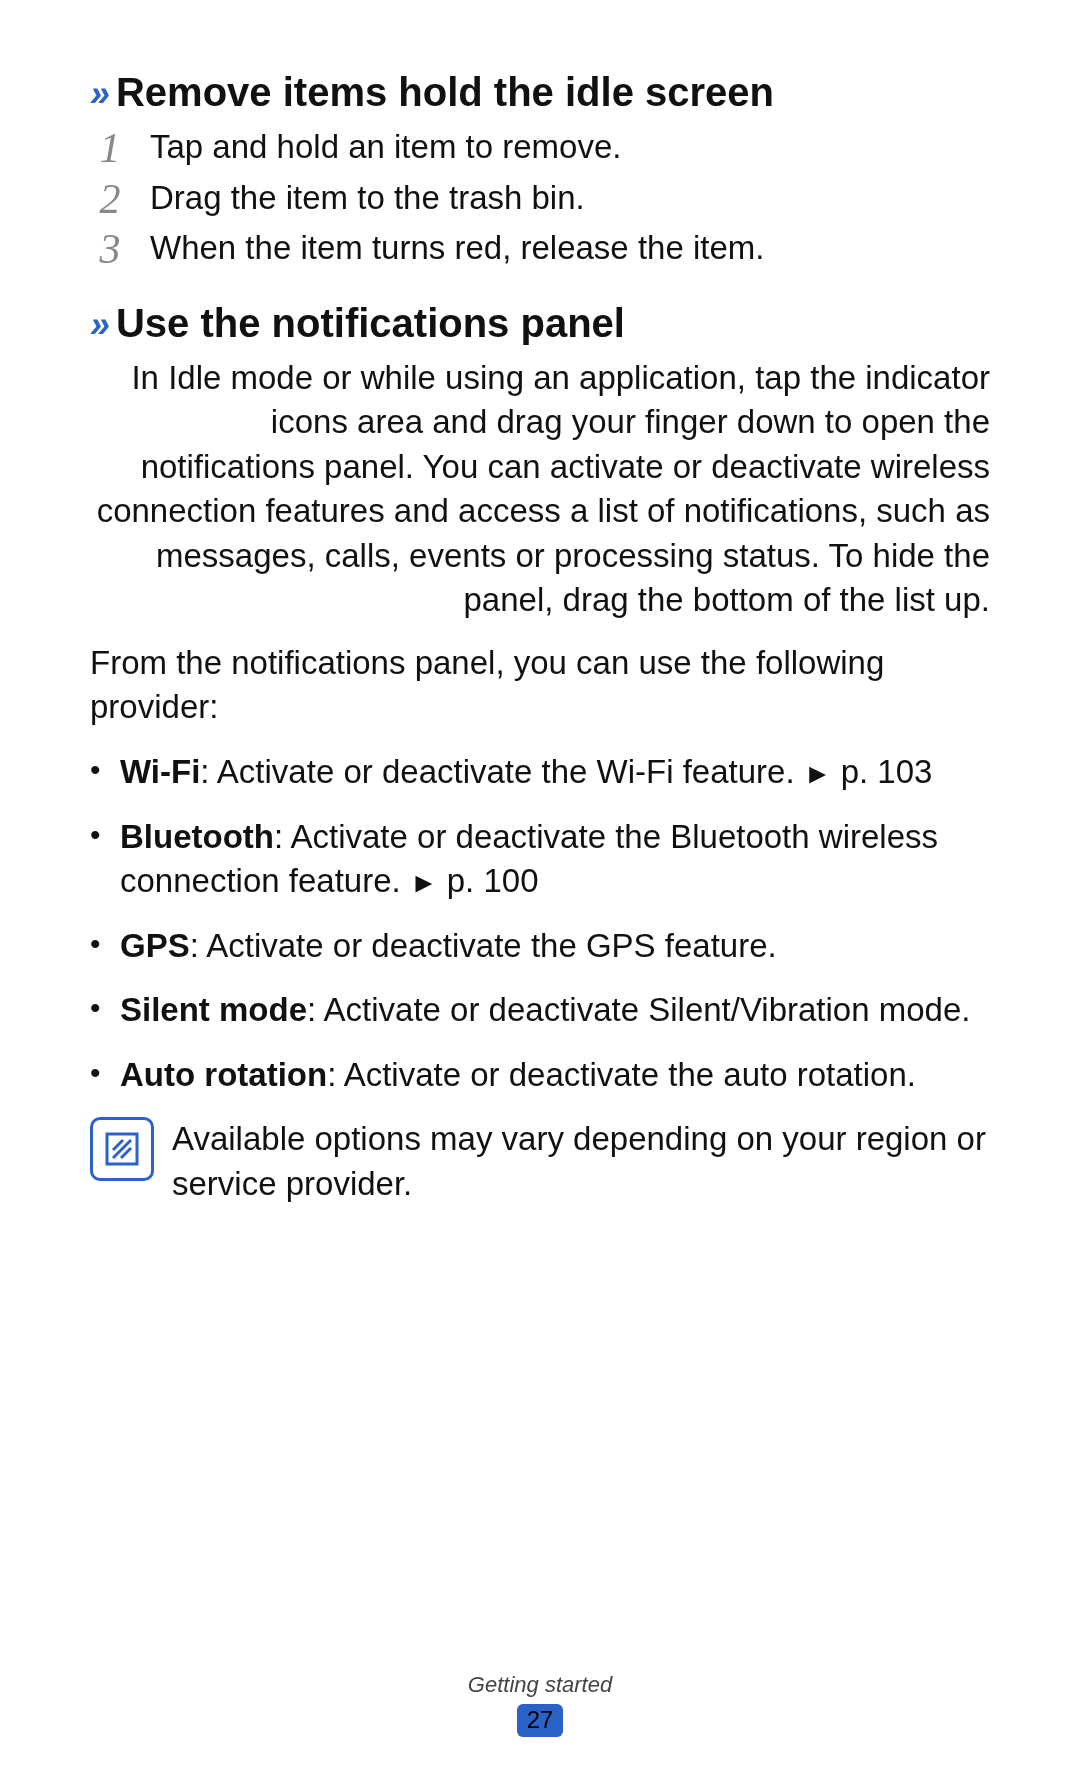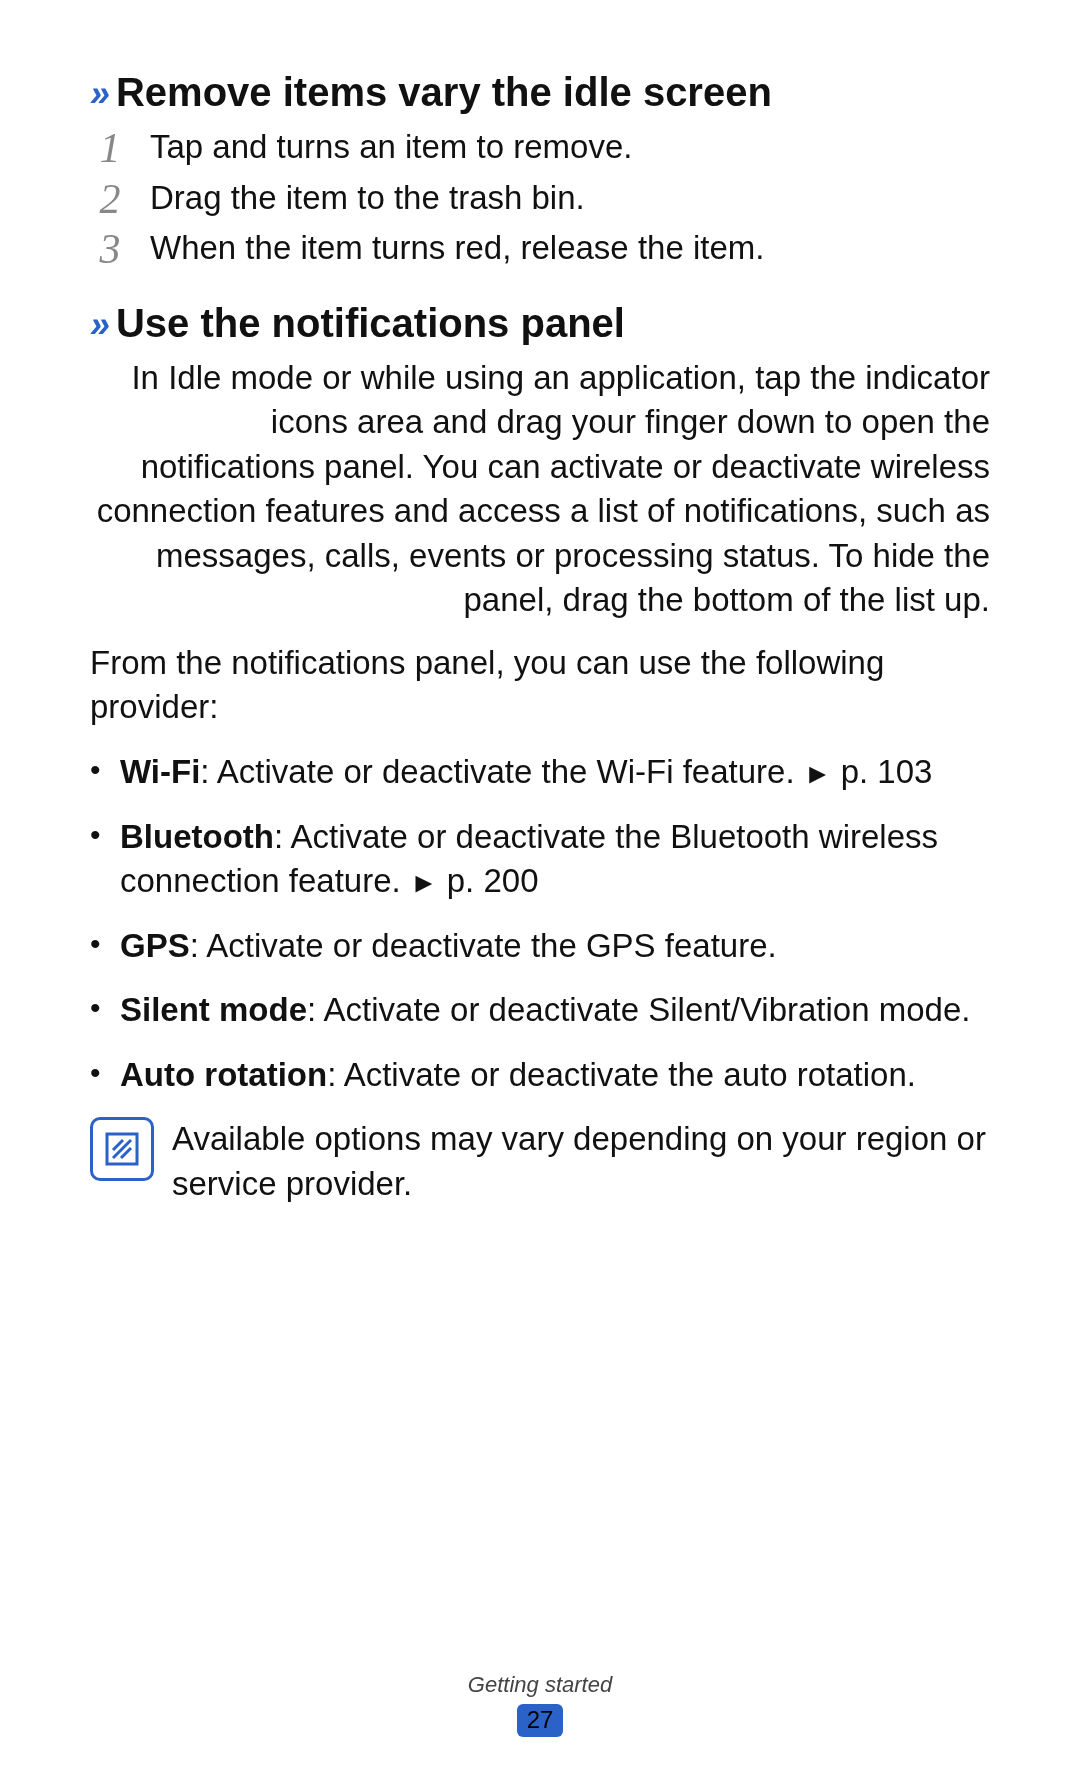--- a/index.html
+++ b/index.html
@@ -29,27 +29,27 @@
   .page-badge { display: inline-block; min-width: 44px; padding: 2px 10px; background: #2a62c8; color: #000000; font-size: 24px; border-radius: 6px; line-height: 1.2; }
 </style>
 </head>
 <body>
 
 <div class="page">
 
   <div class="section">
     <div class="section-heading">
       <span class="chevrons">››</span>
-      <span class="heading-text">Remove items vary the idle screen</span>
+      <span class="heading-text">Remove items hold the idle screen</span>
     </div>
 
     <div class="step">
       <div class="step-num">1</div>
       <div class="step-body">
-        <span>Tap and turns an item to remove.</span>
+        <span>Tap and hold an item to remove.</span>
       </div>
     </div>
 
     <div class="step">
       <div class="step-num">2</div>
       <div class="step-body">
         <span>Drag the item to the trash bin.</span>
       </div>
     </div>
 
@@ -69,21 +69,21 @@
 
     <p class="para">In Idle mode or while using an application, tap the indicator icons area and drag your finger down to open the notifications panel. You can activate or deactivate wireless connection features and access a list of notifications, such as messages, calls, events or processing status. To hide the panel, drag the bottom of the list up.</p>
 
     <p class="options-lead">From the notifications panel, you can use the following provider:</p>
 
     <ul class="opt-list">
       <li class="opt-item">
         <span class="opt-bold">Wi-Fi</span><span>: Activate or deactivate the Wi-Fi feature. </span><span class="arrow">►</span><span class="link"> p. 103</span>
       </li>
       <li class="opt-item">
-        <span class="opt-bold">Bluetooth</span><span>: Activate or deactivate the Bluetooth wireless connection feature. </span><span class="arrow">►</span><span class="link"> p. 200</span>
+        <span class="opt-bold">Bluetooth</span><span>: Activate or deactivate the Bluetooth wireless connection feature. </span><span class="arrow">►</span><span class="link"> p. 100</span>
       </li>
       <li class="opt-item">
         <span class="opt-bold">GPS</span><span>: Activate or deactivate the GPS feature.</span>
       </li>
       <li class="opt-item">
         <span class="opt-bold">Silent mode</span><span>: Activate or deactivate Silent/Vibration mode.</span>
       </li>
       <li class="opt-item">
         <span class="opt-bold">Auto rotation</span><span>: Activate or deactivate the auto rotation.</span>
       </li>

